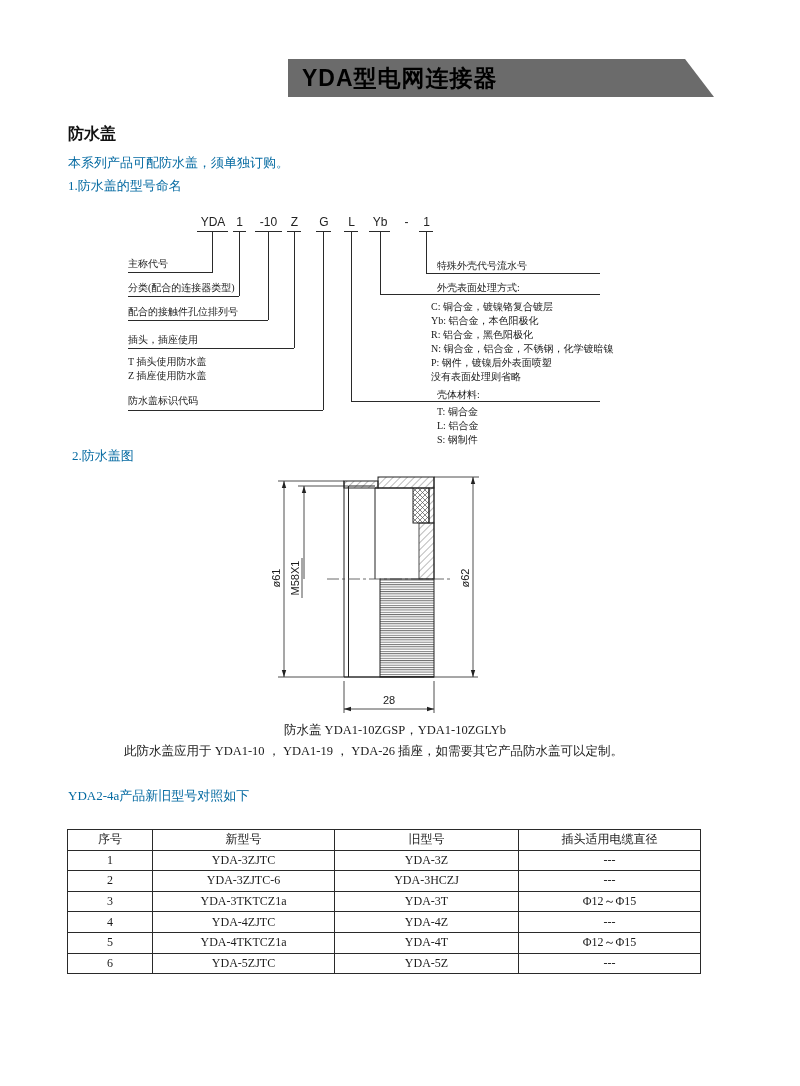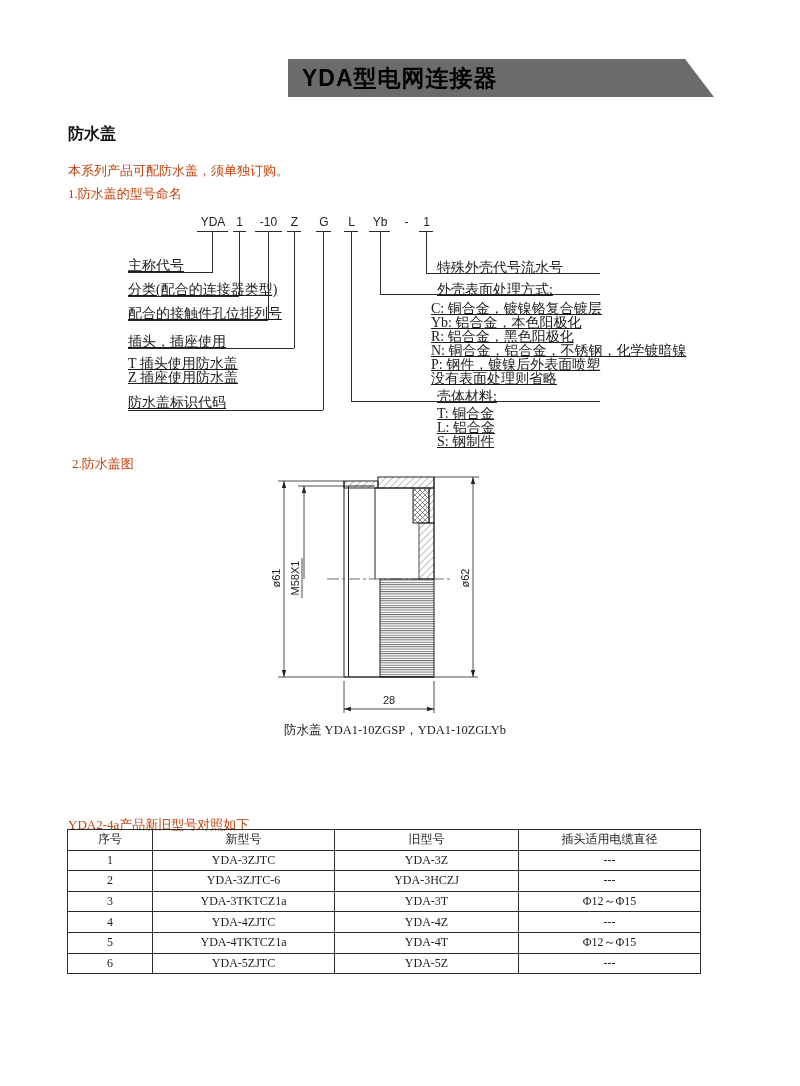--- a/index.html
+++ b/index.html
@@ -6,27 +6,27 @@
   .page{position:relative;width:800px;height:1086px;background:#ffffff;margin:0 auto;
         font-family:"Liberation Serif","DejaVu Serif",serif;color:#1a1a1a;overflow:hidden;}
   
   .banner{position:absolute;left:288px;top:59px;width:426px;height:38px;background:#6b6b6b;
           clip-path:polygon(0 0,93.2% 0,100% 100%,0 100%);}
   .banner .title{position:absolute;left:14px;top:4px;font-family:"Liberation Sans","DejaVu Sans",sans-serif;
           font-weight:bold;font-size:23px;color:#000000;letter-spacing:1px;}
   
   .h1{position:absolute;font-family:"Liberation Sans","DejaVu Sans",sans-serif;font-weight:bold;
       font-size:16px;color:#111;}
-  .para{position:absolute;font-size:13px;color:#c2410c;margin-top:8px;}
+  .para{position:absolute;font-size:13px;color:#0369a1;}
   
   .hline{position:absolute;height:1px;background:#2a2a2a;}
   .vline{position:absolute;width:1px;background:#2a2a2a;}
   .code-part{position:absolute;top:215px;font-family:"Liberation Sans","DejaVu Sans",sans-serif;
       font-size:12px;color:#222;text-align:center;}
-  .lbl{position:absolute;font-size:14px;color:#1a1a1a;white-space:nowrap;text-decoration:underline;}
+  .lbl{position:absolute;font-size:10px;color:#1a1a1a;white-space:nowrap;}
   .caption{position:absolute;font-size:12.5px;color:#1a1a1a;white-space:nowrap;}
   
   .model-table{position:absolute;left:67px;top:829px;border-collapse:collapse;table-layout:fixed;
       font-size:12px;color:#1a1a1a;}
   .model-table th,.model-table td{border:1px solid #2a2a2a;text-align:center;vertical-align:middle;
       height:19.6px;padding:0;font-weight:normal;overflow:hidden;white-space:nowrap;}
   .model-table{border:1.5px solid #2a2a2a;}
   svg text{font-family:"Liberation Sans","DejaVu Sans",sans-serif;}
 </style>
 </head>
@@ -166,22 +166,23 @@
       <path d="M344 681 V713" stroke="#222" stroke-width="0.8"></path>
       <path d="M434 681 V713" stroke="#222" stroke-width="0.8"></path>
       <path d="M344 709 H434" stroke="#222" stroke-width="0.8"></path>
       <polygon points="344,709 351,706.8 351,711.2" fill="#222"></polygon>
       <polygon points="434,709 427,706.8 427,711.2" fill="#222"></polygon>
       <text x="389" y="704" text-anchor="middle" font-size="11" fill="#1a1a1a">28</text>
     </g>
   </svg>
 
   <div class="caption" style="left:130px;top:722px;width:530px;text-align:center;">防水盖 YDA1-10ZGSP，YDA1-10ZGLYb</div>
-
-  <div class="para" style="left:68px;top:808px;">YDA2-4a产品新旧型号对照如下</div>
+  <div class="caption" style="left:124px;top:743px;">此防水盖应用于 YDA1-10 ， YDA1-19 ， YDA-26 插座，如需要其它产品防水盖可以定制。</div>
+
+  <div class="para" style="left:68px;top:787px;">YDA2-4a产品新旧型号对照如下</div>
 
   <table class="model-table">
     <colgroup>
         <col style="width: 85px;">
         <col style="width: 182px;">
         <col style="width: 184px;">
         <col style="width: 182px;">
       </colgroup>
     <thead>
         <tr>

